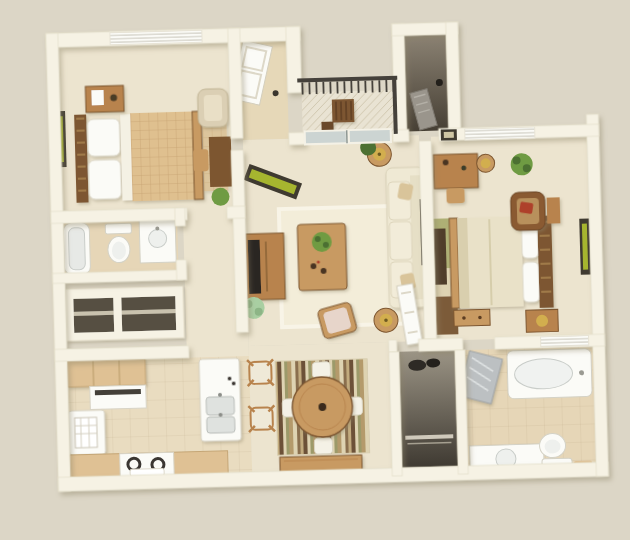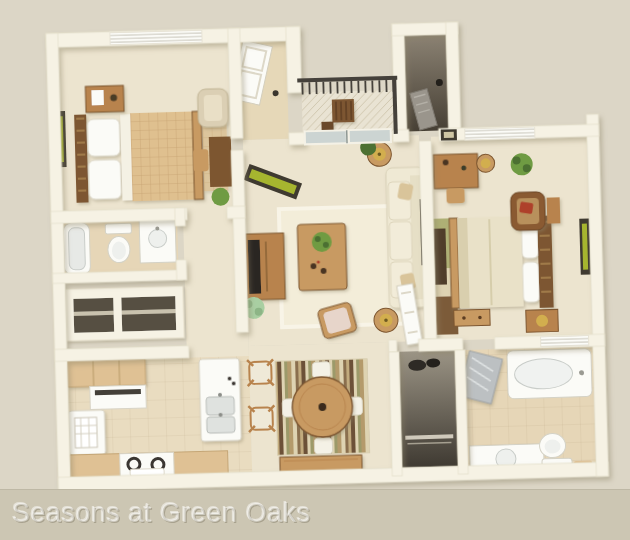--- a/index.html
+++ b/index.html
@@ -454,17 +454,14 @@
         <line x1="377" y1="82" x2="377" y2="94"></line>
             <line x1="384" y1="82" x2="384" y2="94"></line>
         <line x1="391" y1="82" x2="391" y2="94"></line>
             <line x1="398" y1="82" x2="398" y2="94"></line>
       </g>
       <rect x="397" y="80" width="4" height="56" fill="var(--railing)"></rect>
     </g>
   </g>
 </svg>
 
-<div class="caption-bar">
-  <span class="caption-text">Seasons at Green Oaks</span>
+
 </div>
 
-</div>
-
 </body></html>

